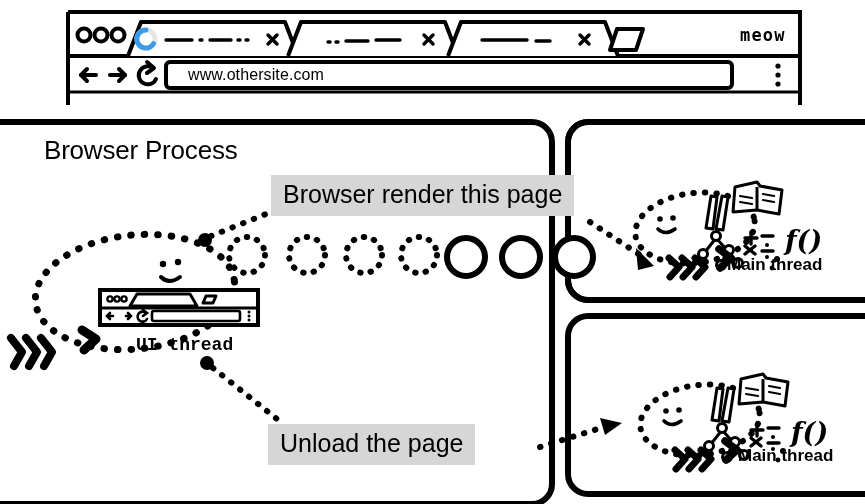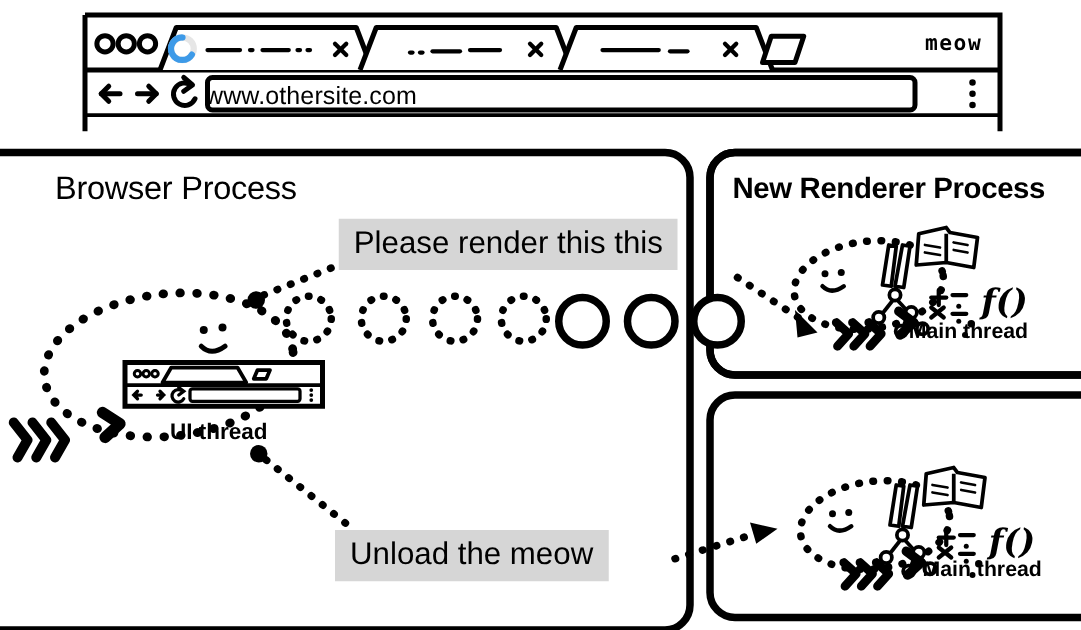--- a/index.html
+++ b/index.html
@@ -27,23 +27,23 @@
   }
   .txt {
     position: absolute;
     white-space: nowrap;
     color: #000000;
     line-height: 1;
   }
 
   
   .url-text {
-    left: 164px;
+    left: 188px;
     top: 67px;
-    font-size: 20px;
+    font-size: 16px;
     letter-spacing: 0.1px;
   }
   .meow-text {
     left: 740px;
     top: 27px;
     font-size: 17px;
     font-weight: 700;
     letter-spacing: 1.2px;
     font-family: "DejaVu Sans Mono", monospace;
   }
@@ -70,20 +70,21 @@
     font-weight: 700;
     letter-spacing: -0.3px;
   }
 
   
   .lbl-ui-thread {
     left: 136px;
     top: 336px;
     font-size: 18px;
     font-weight: 600;
+    font-family: Liberation Mono, monospace;
   }
   .lbl-main-new {
     left: 727px;
     top: 256px;
     font-size: 17px;
     font-weight: 600;
   }
   .lbl-main-old {
     left: 738px;
     top: 447px;
@@ -414,27 +415,26 @@
   </svg>
 
   <div class="layer">
 
     <div class="txt url-text">www.othersite.com</div>
 
     <div class="txt meow-text">meow</div>
 
     <div class="txt title-browser">Browser Process</div>
 
-    <div class="txt title-new">New Renderer Process</div>
 
 
     <div class="txt lbl-ui-thread">UI thread</div>
 
     <div class="txt lbl-main-new">Main thread</div>
 
     <div class="txt lbl-main-old">Main thread</div>
 
-    <div class="msg msg-render">Please render this this</div>
-
-    <div class="msg msg-unload">Unload the meow</div>
+    <div class="msg msg-render">Browser render this page</div>
+
+    <div class="msg msg-unload">Unload the page</div>
 
   </div>
 </div>
 
 </body></html>

